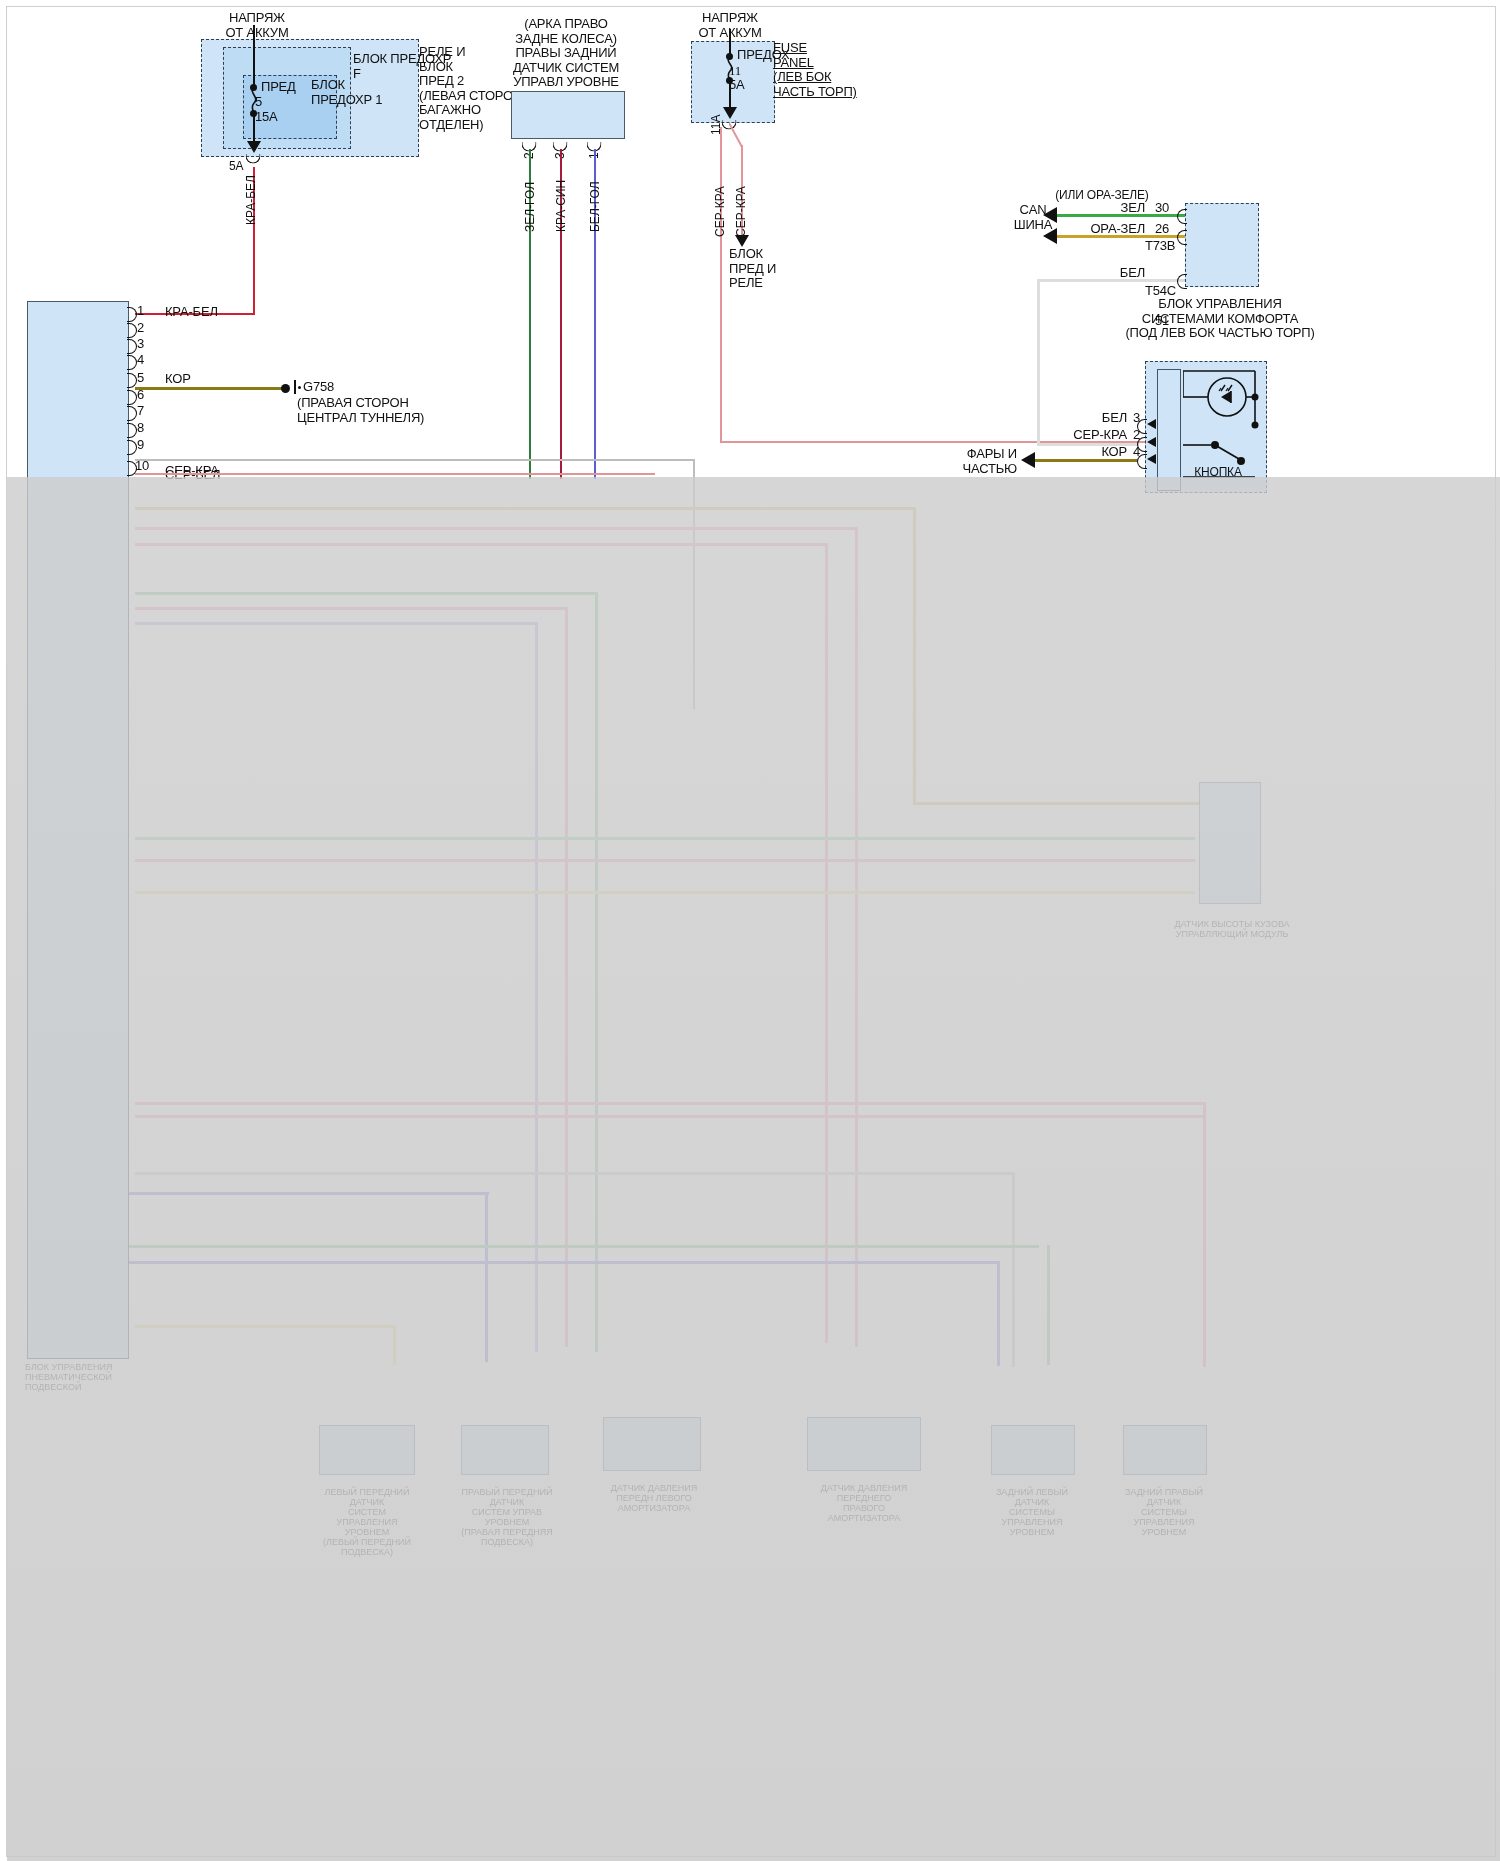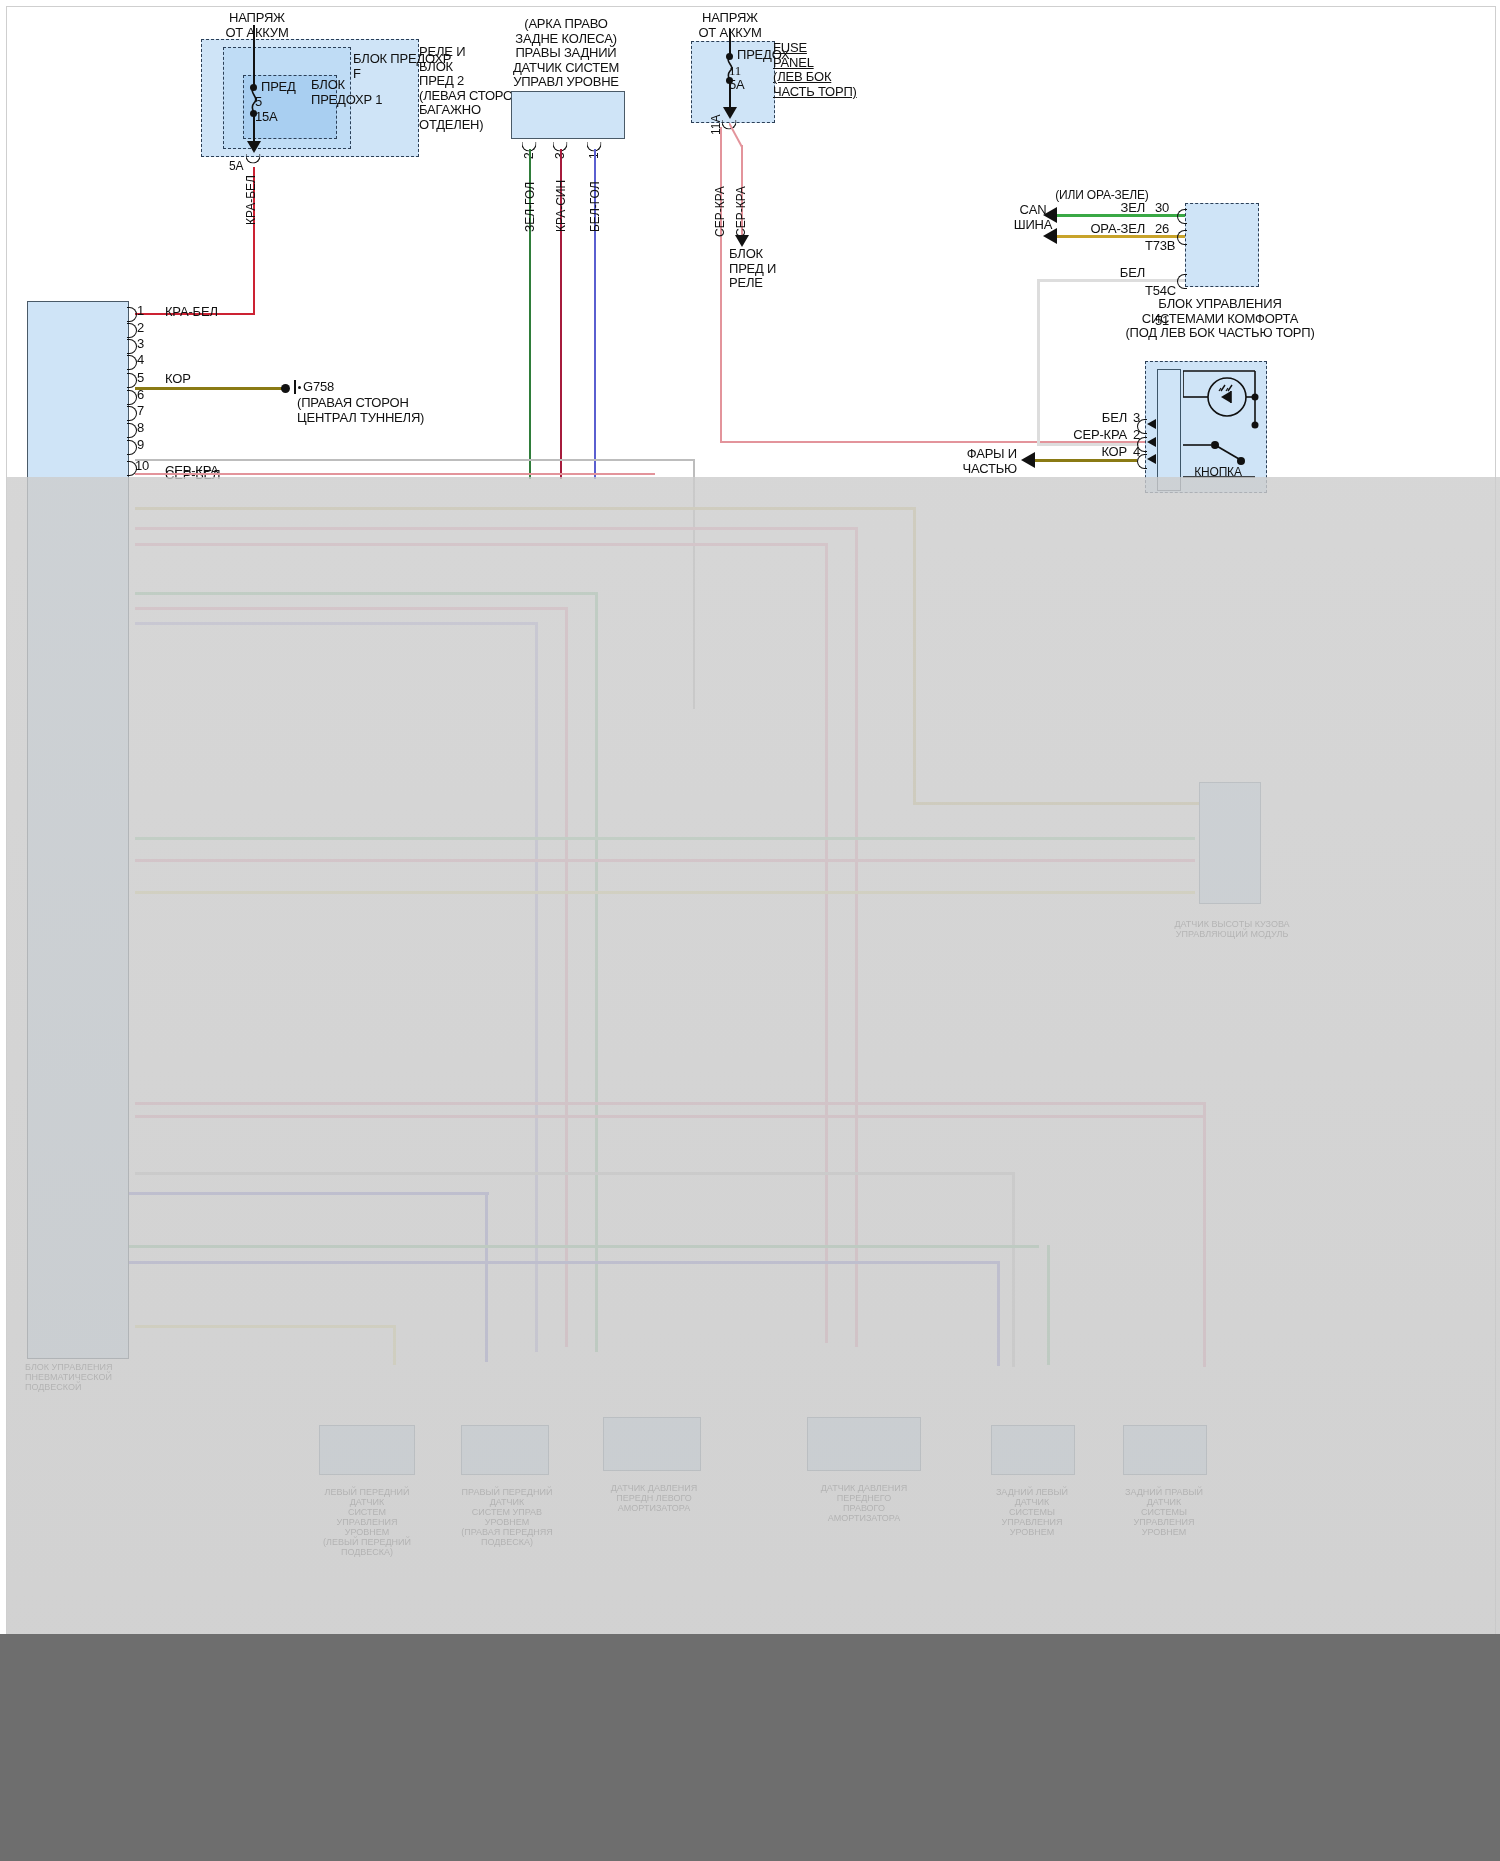--- a/index.html
+++ b/index.html
@@ -1,17 +1,17 @@
 <!DOCTYPE html>
 <html><head>
 <meta charset="utf-8">
 <style>
   html,body{margin:0;padding:0;background:#6e6e6e;}
   body{font-family:"Liberation Sans",sans-serif;}
-  #page{position:relative;width:1500px;height:1634px;background:#ffffff;overflow:hidden;}
+  #page{position:relative;width:1500px;height:1861px;background:#ffffff;overflow:hidden;}
   #sheet{position:absolute;left:6px;top:6px;width:1488px;height:1849px;background:#fff;border:1px solid #cfcfcf;}
   .lbl{position:absolute;color:#111;font-size:13px;line-height:14.5px;white-space:pre;letter-spacing:-0.2px;}
   .lbl.c{text-align:center;}
   .lbl.r{text-align:right;}
   .vlbl{position:absolute;color:#111;font-size:13px;white-space:nowrap;
         transform-origin:0 0;transform:rotate(-90deg);}
   .box{position:absolute;background:#cfe4f7;border:1.4px solid #4a5a68;}
   .boxd{position:absolute;background:#cfe4f7;border:1.8px dashed #2b3f57;}
   .boxd2{position:absolute;background:#bfdcf5;border:1.8px dashed #2b3f57;}
   .boxd3{position:absolute;background:#a9cff1;border:1.8px dashed #2b3f57;}

